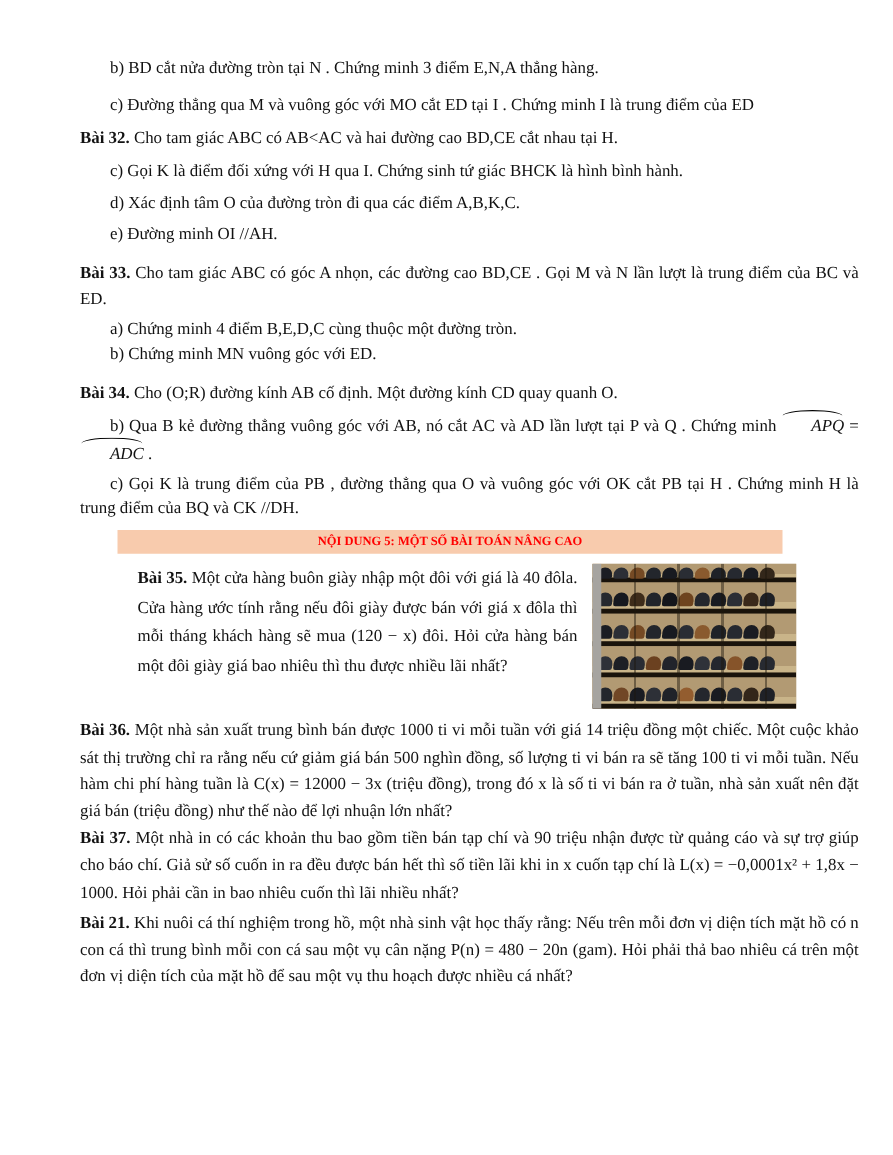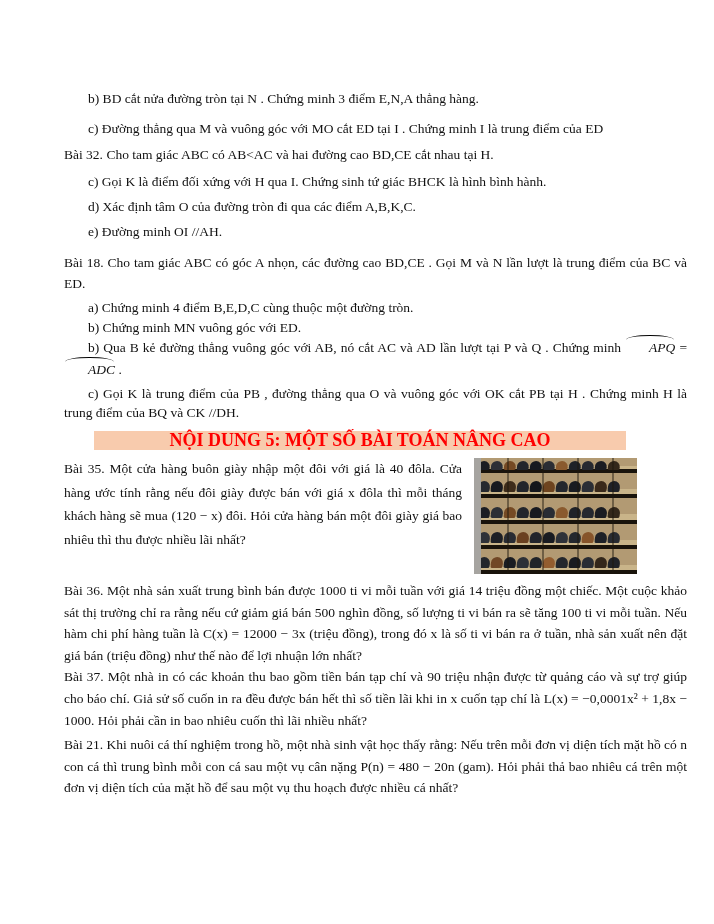--- a/index.html
+++ b/index.html
@@ -8,38 +8,38 @@
     width:714px;height:924px;
     box-sizing:border-box;
     background:#ffffff;
     padding:42px 27px 0 64px;
     overflow:hidden;
     font-family:"Liberation Serif","DejaVu Serif",serif;
     font-size:13.5px;color:#121212;
   }
   p{margin:0;text-align:justify;}
   .ind{text-indent:24px;}
-  .blabel{font-weight:normal;}
-  .p31b{line-height:24px;margin-bottom:6px;margin-top:45px;}
+  .blabel{font-weight:bold;}
+  .p31b{line-height:24px;margin-bottom:6px;}
   .p31c{line-height:23px;margin-bottom:3px;}
   .b32i{line-height:24px;margin-bottom:2px;}
   .b32item{line-height:25px;text-indent:24px;}
   .b33i{margin-top:8px;line-height:21px;margin-bottom:4px;}
   .b33item{line-height:19.5px;text-indent:24px;}
   .b34i{margin-top:11px;line-height:22px;margin-bottom:5px;}
   .b34a{line-height:22px;text-indent:24px;margin-bottom:1px;}
   .b34b{line-height:22px;text-indent:24px;margin-bottom:3px;}
   .b34c{line-height:19px;text-indent:24px;margin-bottom:2px;}
   .band{
     margin:9px 0 7px 30px;
     width:532px;height:19px;
     display:flex;align-items:center;justify-content:center;
-    font-weight:bold;font-size:18px;
+    font-weight:bold;font-size:10px;
   }
-  .b35wrap{overflow:visible;}
+  .b35wrap{overflow:visible;margin-left:46px;}
   .b35text{line-height:23.5px;}
   .body36{clear:both;margin-top:6px;line-height:21.6px;}
   .body37{line-height:21.6px;}
   .body38{margin-top:3px;line-height:21.6px;}
   .arc{position:relative;display:inline-block;font-style:italic;}
   .arc::before{
     content:"";position:absolute;left:1px;right:1px;top:-2px;height:5px;
     border-top:1.3px solid #000;border-radius:100% 100% 0 0/160% 160% 0 0;
   }
   
@@ -80,26 +80,27 @@
   <p class="p31c ind">c) Đường thẳng qua M và vuông góc với MO cắt ED tại I . Chứng minh I là trung điểm của ED</p>
 
   <div>
     <p class="b32i"><span class="blabel">Bài 32.</span> <span>Cho tam giác ABC có AB&lt;AC và hai đường cao BD,CE cắt nhau tại H.</span></p>
     <p class="b32item">c)  Gọi K là điểm đối xứng với H qua I. Chứng sinh tứ giác BHCK là hình bình hành.</p>
     <p class="b32item">d)  Xác định tâm O của đường tròn đi qua các điểm A,B,K,C.</p>
     <p class="b32item">e)  Đường minh OI //AH.</p>
   </div>
 
   <div>
-    <p class="b33i"><span class="blabel">Bài 18.</span> <span>Cho tam giác ABC có góc A nhọn, các đường cao BD,CE . Gọi M và N lần lượt là trung điểm của BC và ED.</span></p>
+    <p class="b33i"><span class="blabel">Bài 33.</span> <span>Cho tam giác ABC có góc A nhọn, các đường cao BD,CE . Gọi M và N lần lượt là trung điểm của BC và ED.</span></p>
     <p class="b33item">a) Chứng minh 4 điểm B,E,D,C cùng thuộc một đường tròn.</p>
     <p class="b33item">b) Chứng minh MN vuông góc với ED.</p>
   </div>
 
   <div>
+    <p class="b34i"><span class="blabel">Bài 34.</span> <span>Cho (O;R) đường kính AB cố định. Một đường kính CD quay quanh O.</span></p>
     <p class="b34b"><span>b) Qua B kẻ đường thẳng vuông góc với AB, nó cắt AC và AD lần lượt tại P và Q . Chứng minh </span><span class="arc">APQ</span><span> = </span><span class="arc">ADC</span><span> .</span></p>
     <p class="b34c">c) Gọi K là trung điểm của PB , đường thẳng qua O và vuông góc với OK cắt PB tại H . Chứng minh H là trung điểm của BQ và CK //DH.</p>
   </div>
 
   <div class="band" style="background:#f8cbad;color:#ff0000;">
     <span>NỘI DUNG 5: MỘT SỐ BÀI TOÁN NÂNG CAO</span>
   </div>
 
   <div class="b35wrap">
     <div class="photo">

